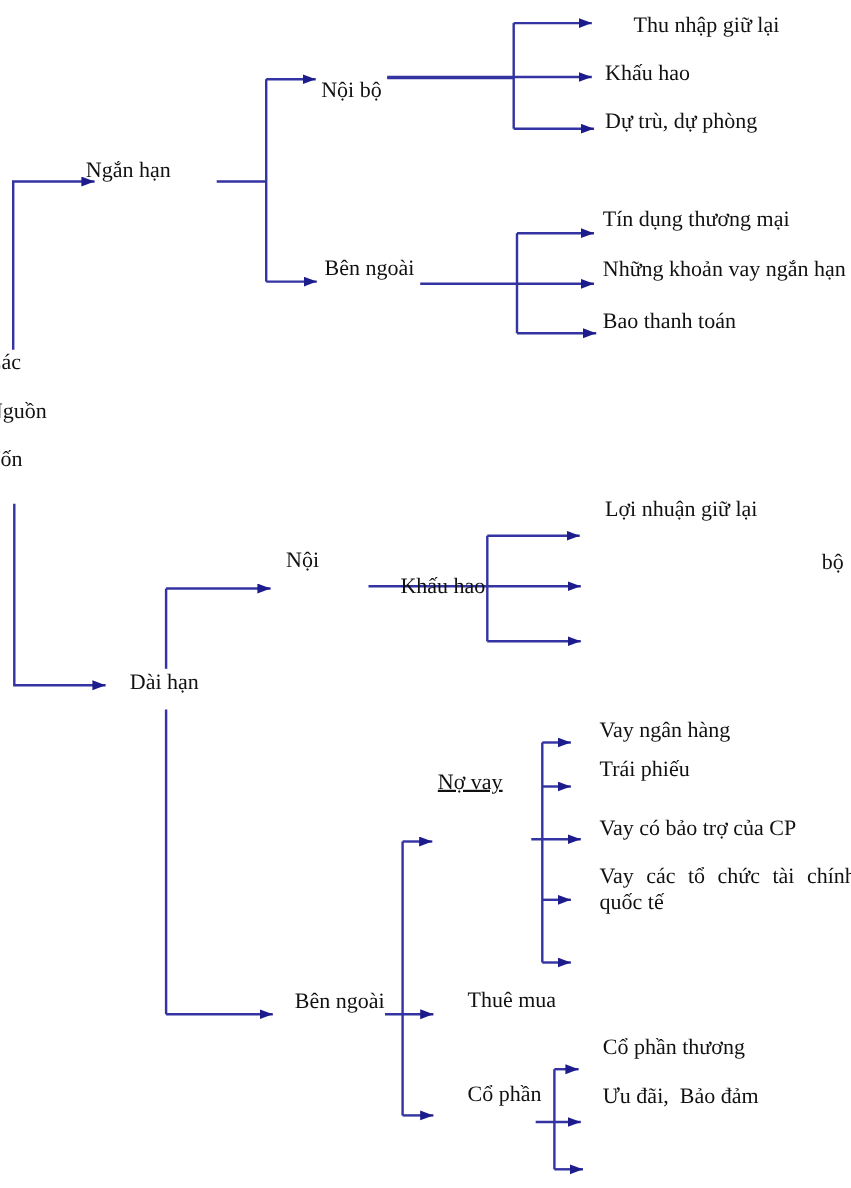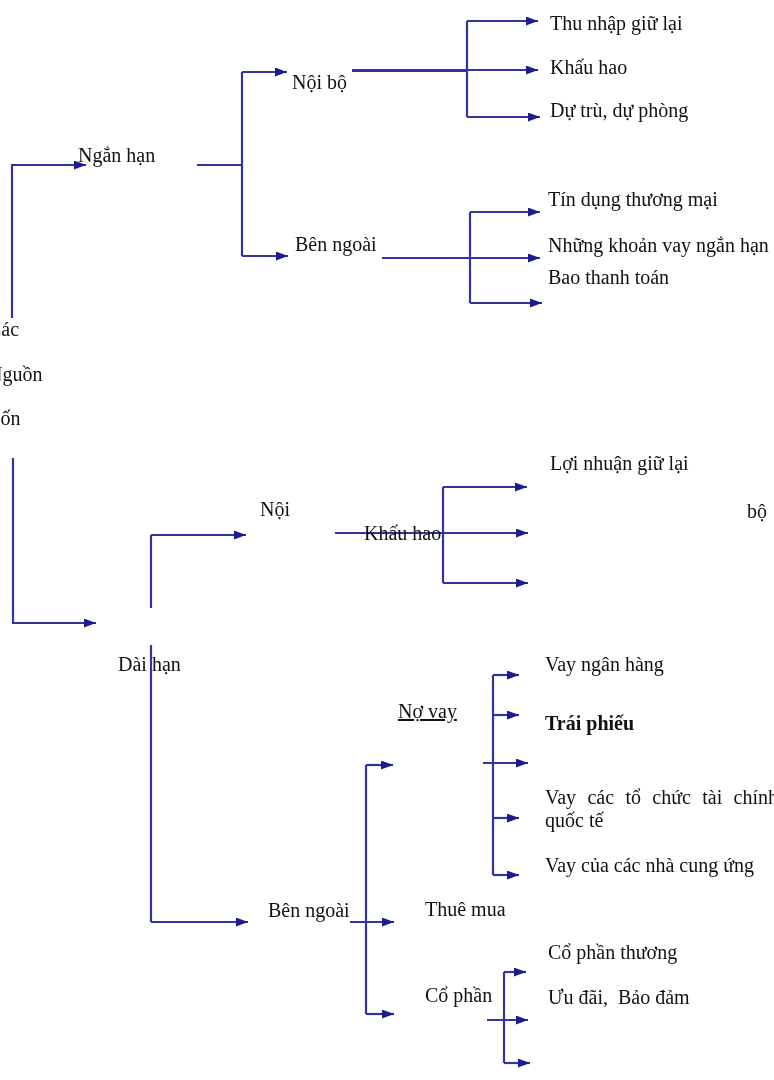--- a/index.html
+++ b/index.html
@@ -119,42 +119,42 @@
       <path d="M504,1063 L530,1063" marker-end="url(#arrowhead)"></path>
     </g>
   </svg>
 
   <div class="lbl" style="left:-12px;top:318px;">Các</div>
   <div class="lbl" style="left:-12px;top:363px;">Nguồn</div>
   <div class="lbl" style="left:-14px;top:407px;">Vốn</div>
 
   <div class="lbl" style="left:78px;top:144px;">Ngắn hạn</div>
   <div class="lbl" style="left:292px;top:55px;margin-top:16px;">Nội bộ</div>
-  <div class="lbl" style="left:550px;top:12px;">Thu nhập giữ lại</div>
+  <div class="lbl" style="left:576px;top:12px;">Thu nhập giữ lại</div>
   <div class="lbl" style="left:550px;top:56px;">Khấu hao</div>
   <div class="lbl" style="left:550px;top:99px;">Dự trù, dự phòng</div>
   <div class="lbl" style="left:295px;top:233px;">Bên ngoài</div>
   <div class="lbl" style="left:548px;top:188px;">Tín dụng thương mại</div>
   <div class="lbl" style="left:548px;top:234px;">Những khoản vay ngắn hạn</div>
-  <div class="lbl" style="left:548px;top:266px;">Bao thanh toán</div>
+  <div class="lbl" style="left:548px;top:281px;">Bao thanh toán</div>
 
-  <div class="lbl" style="left:118px;top:609px;margin-top:44px;">Dài hạn</div>
+  <div class="lbl" style="left:118px;top:609px;">Dài hạn</div>
 
   <div class="lbl" style="left:260px;top:498px;">Nội</div>
   <div class="lbl" style="left:747px;top:500px;">bộ</div>
   <div class="lbl" style="left:364px;top:522px;">Khấu hao</div>
   <div class="lbl" style="left:550px;top:452px;">Lợi nhuận giữ lại</div>
 
   <div class="lbl" style="left:268px;top:899px;">Bên ngoài</div>
 
   <div class="lbl" style="left:398px;top:700px;text-decoration:underline;">Nợ vay</div>
   <div class="lbl" style="left:545px;top:653px;">Vay ngân hàng</div>
-  <div class="lbl" style="left:545px;top:712px;font-weight:bold;">Trái phiếu</div>
+  <div class="lbl" style="left:545px;top:688px;">Trái phiếu</div>
+  <div class="lbl" style="left:545px;top:742px;">Vay có bảo trợ của CP</div>
   <div class="lbl wrap" style="left:545px;top:786px;width:233px;">Vay các tổ chức tài chính quốc tế</div>
-  <div class="lbl" style="left:545px;top:854px;">Vay của các nhà cung ứng</div>
 
   <div class="lbl" style="left:425px;top:898px;">Thuê mua</div>
 
   <div class="lbl" style="left:425px;top:984px;">Cổ phần</div>
   <div class="lbl" style="left:548px;top:941px;">Cổ phần thương</div>
   <div class="lbl" style="left:548px;top:986px;">Ưu đãi,  Bảo đảm</div>
 
 </div>
 
 </body></html>

